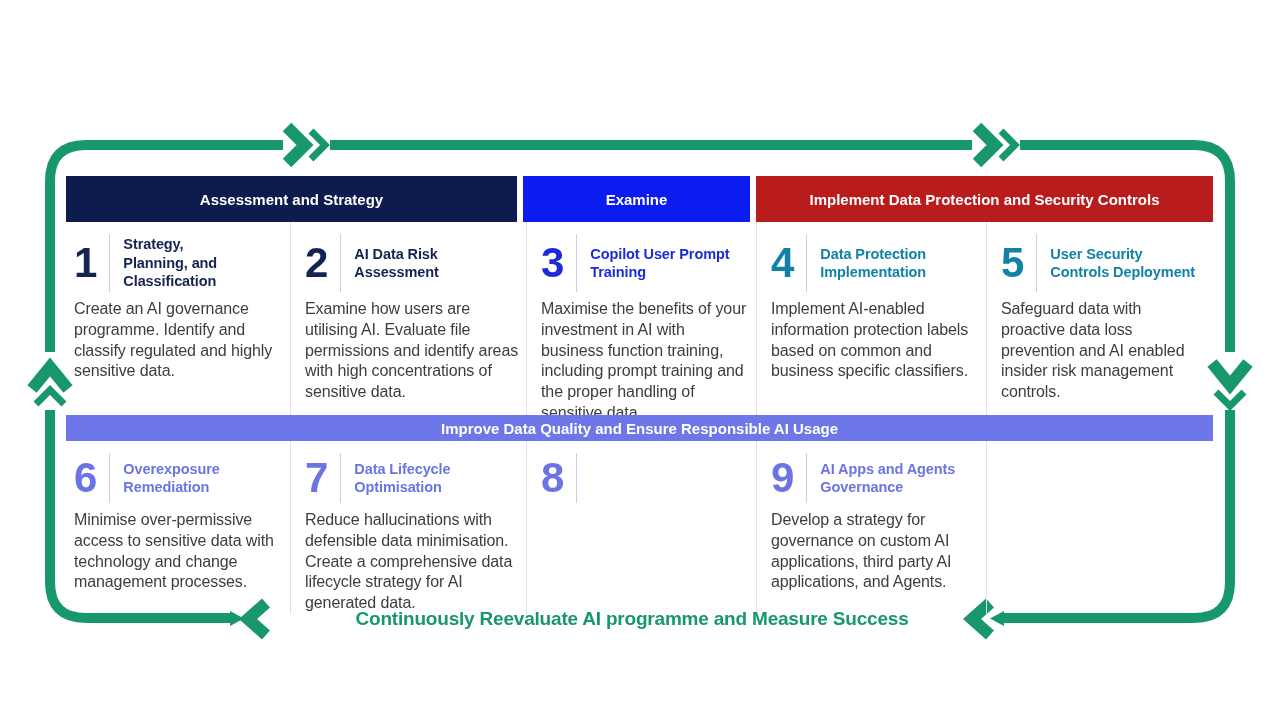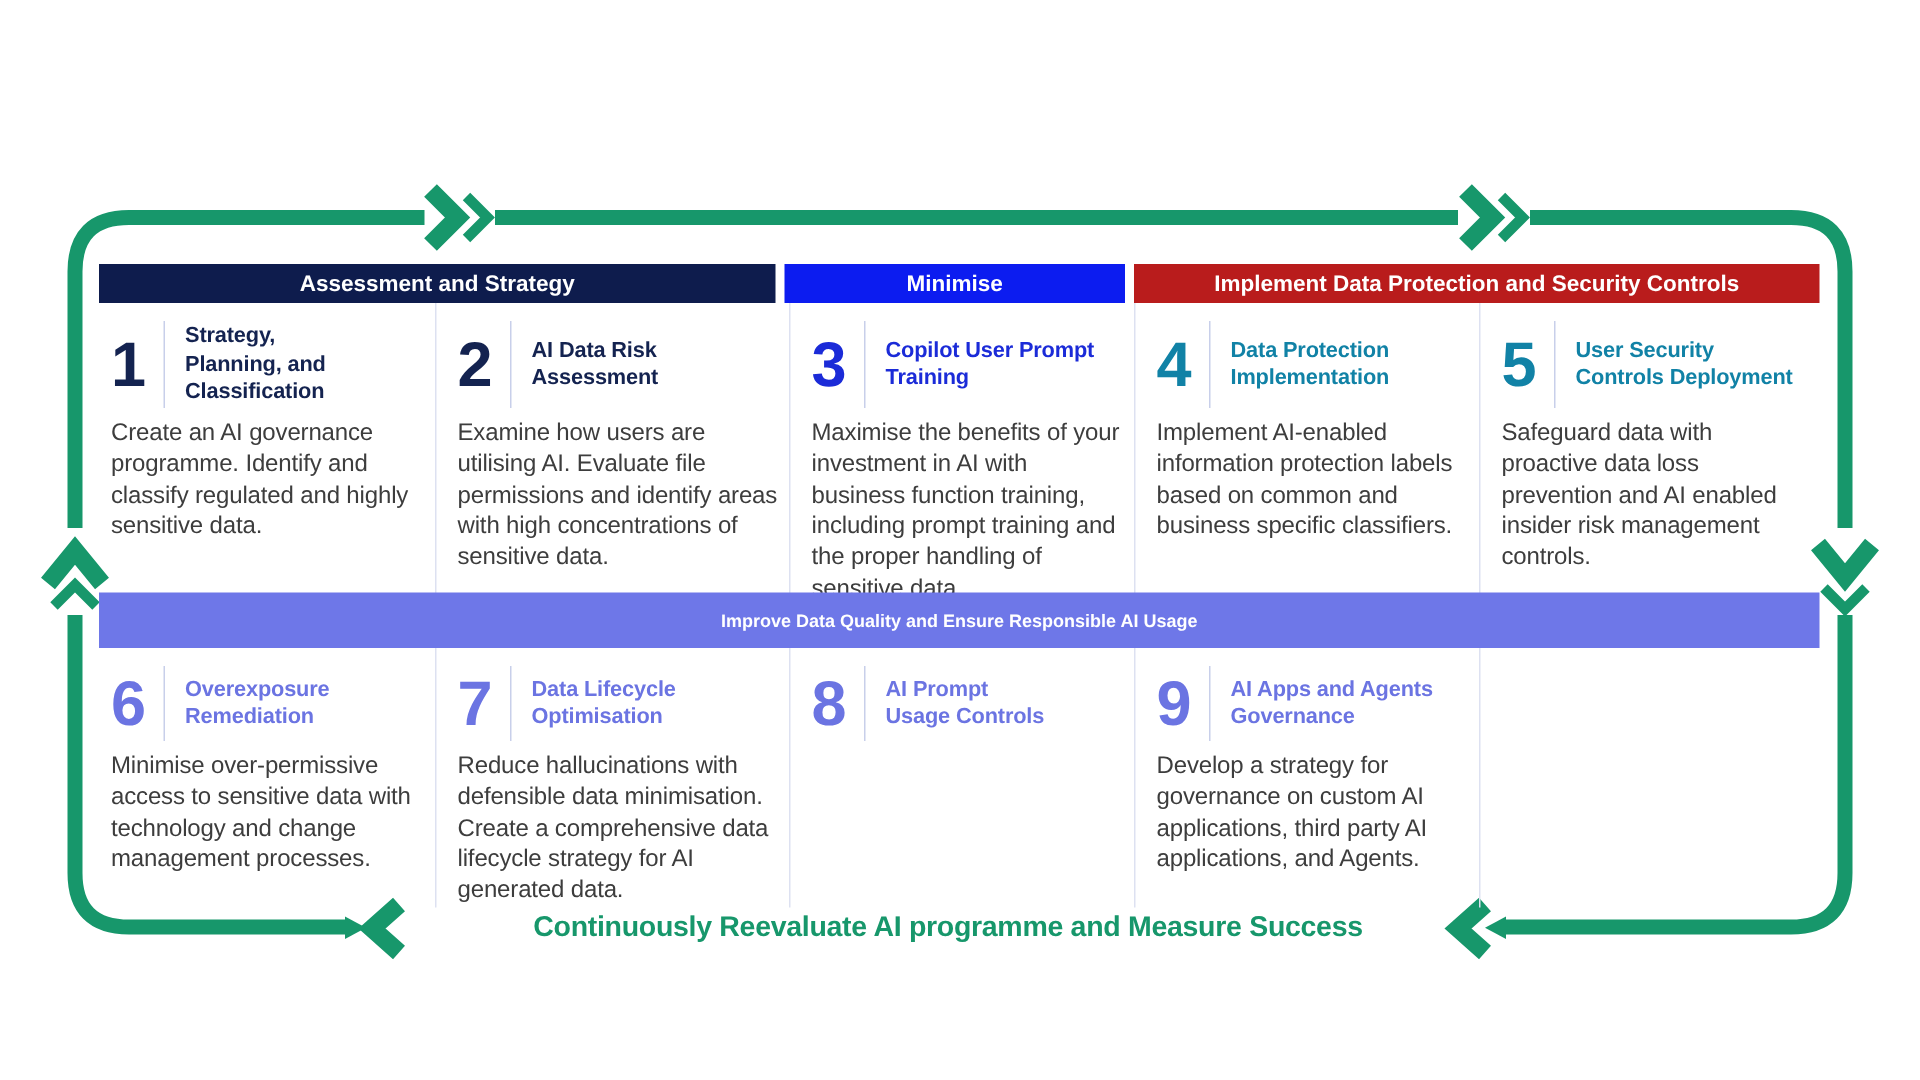--- a/index.html
+++ b/index.html
@@ -4,21 +4,21 @@
 <style>
   html,body { margin:0; padding:0; background:#ffffff; }
   .canvas {
     position:relative; width:1280px; height:720px; background:#ffffff;
     font-family:"Liberation Sans", sans-serif; overflow:hidden;
   }
   svg.frame { position:absolute; left:0; top:0; }
 
   .content { position:absolute; left:66px; top:176px; width:1147px; }
 
-  .headers { display:flex; gap:6px; height:26px; }
+  .headers { display:flex; gap:6px; height:46px; }
   .hdr { color:#ffffff; font-weight:bold; font-size:15px;
          display:flex; align-items:center; justify-content:center; }
   .hdr-navy { width:451px; background:#0e1c4d; }
   .hdr-blue { width:227px; background:#0c1cf0; }
   .hdr-teal { flex:1; background:#b91c1c; }
 
   .row { display:grid; grid-template-columns:224px 236px 230px 230px 227px; }
   .row1 { height:193px; }
   .row2 { height:167px; }
   .cell { padding:12px 6px 0 14px; overflow:visible; }
@@ -32,22 +32,22 @@
   .vline { width:1px; align-self:stretch; background:#c8cfea; margin:0 13px; flex-shrink:0; }
   .title { font-weight:bold; font-size:14.5px; line-height:1.27; letter-spacing:-0.1px;
            white-space:pre-line; }
   .body { margin-top:7px; font-size:16px; line-height:1.3; letter-spacing:-0.1px; color:#3d3d3d; }
 
   .c-navy { color:#142350; }
   .c-blue { color:#1b2bd8; }
   .c-teal { color:#1182a6; }
   .c-purple { color:#6b74e2; }
 
-  .band { position:relative; z-index:2; height:37px; background:#6e77e8; color:#ffffff;
-          font-weight:bold; font-size:12px; display:flex; align-items:center; justify-content:center; }
+  .band { position:relative; z-index:2; height:26px; background:#6e77e8; color:#ffffff;
+          font-weight:bold; font-size:15px; display:flex; align-items:center; justify-content:center; }
 
   .bottom-banner { position:absolute; left:282px; top:604px; width:700px; text-align:center;
                    color:#17976b; font-weight:bold; font-size:19px; letter-spacing:-0.2px;
                    line-height:30px; }
 </style>
 </head>
 <body>
 
 <div class="canvas">
 
@@ -76,21 +76,21 @@
     <g fill="#17976b" stroke="none">
       <polygon points="230,611 244,618.5 230,626"></polygon>
       <polygon points="1004,611 990,618.5 1004,626"></polygon>
     </g>
   </svg>
 
   <div class="content">
 
     <div class="headers">
       <div class="hdr hdr-navy">Assessment and Strategy</div>
-      <div class="hdr hdr-blue">Minimise</div>
+      <div class="hdr hdr-blue">Examine</div>
       <div class="hdr hdr-teal">Implement Data Protection and Security Controls</div>
     </div>
 
     <div class="row row1">
 
       <div class="cell">
         <div class="head">
           <div class="num c-navy">1</div>
           <div class="vline"></div>
           <div class="title c-navy">Strategy,
@@ -163,22 +163,20 @@
           <div class="title c-purple">Data Lifecycle
 Optimisation</div>
         </div>
         <div class="body">Reduce hallucinations with defensible data minimisation. Create a comprehensive data lifecycle strategy for AI generated data.</div>
       </div>
 
       <div class="cell">
         <div class="head">
           <div class="num c-purple">8</div>
           <div class="vline"></div>
-          <div class="title c-purple">AI Prompt
-Usage Controls</div>
         </div>
       </div>
 
       <div class="cell">
         <div class="head">
           <div class="num c-purple">9</div>
           <div class="vline"></div>
           <div class="title c-purple">AI Apps and Agents
 Governance</div>
         </div>

